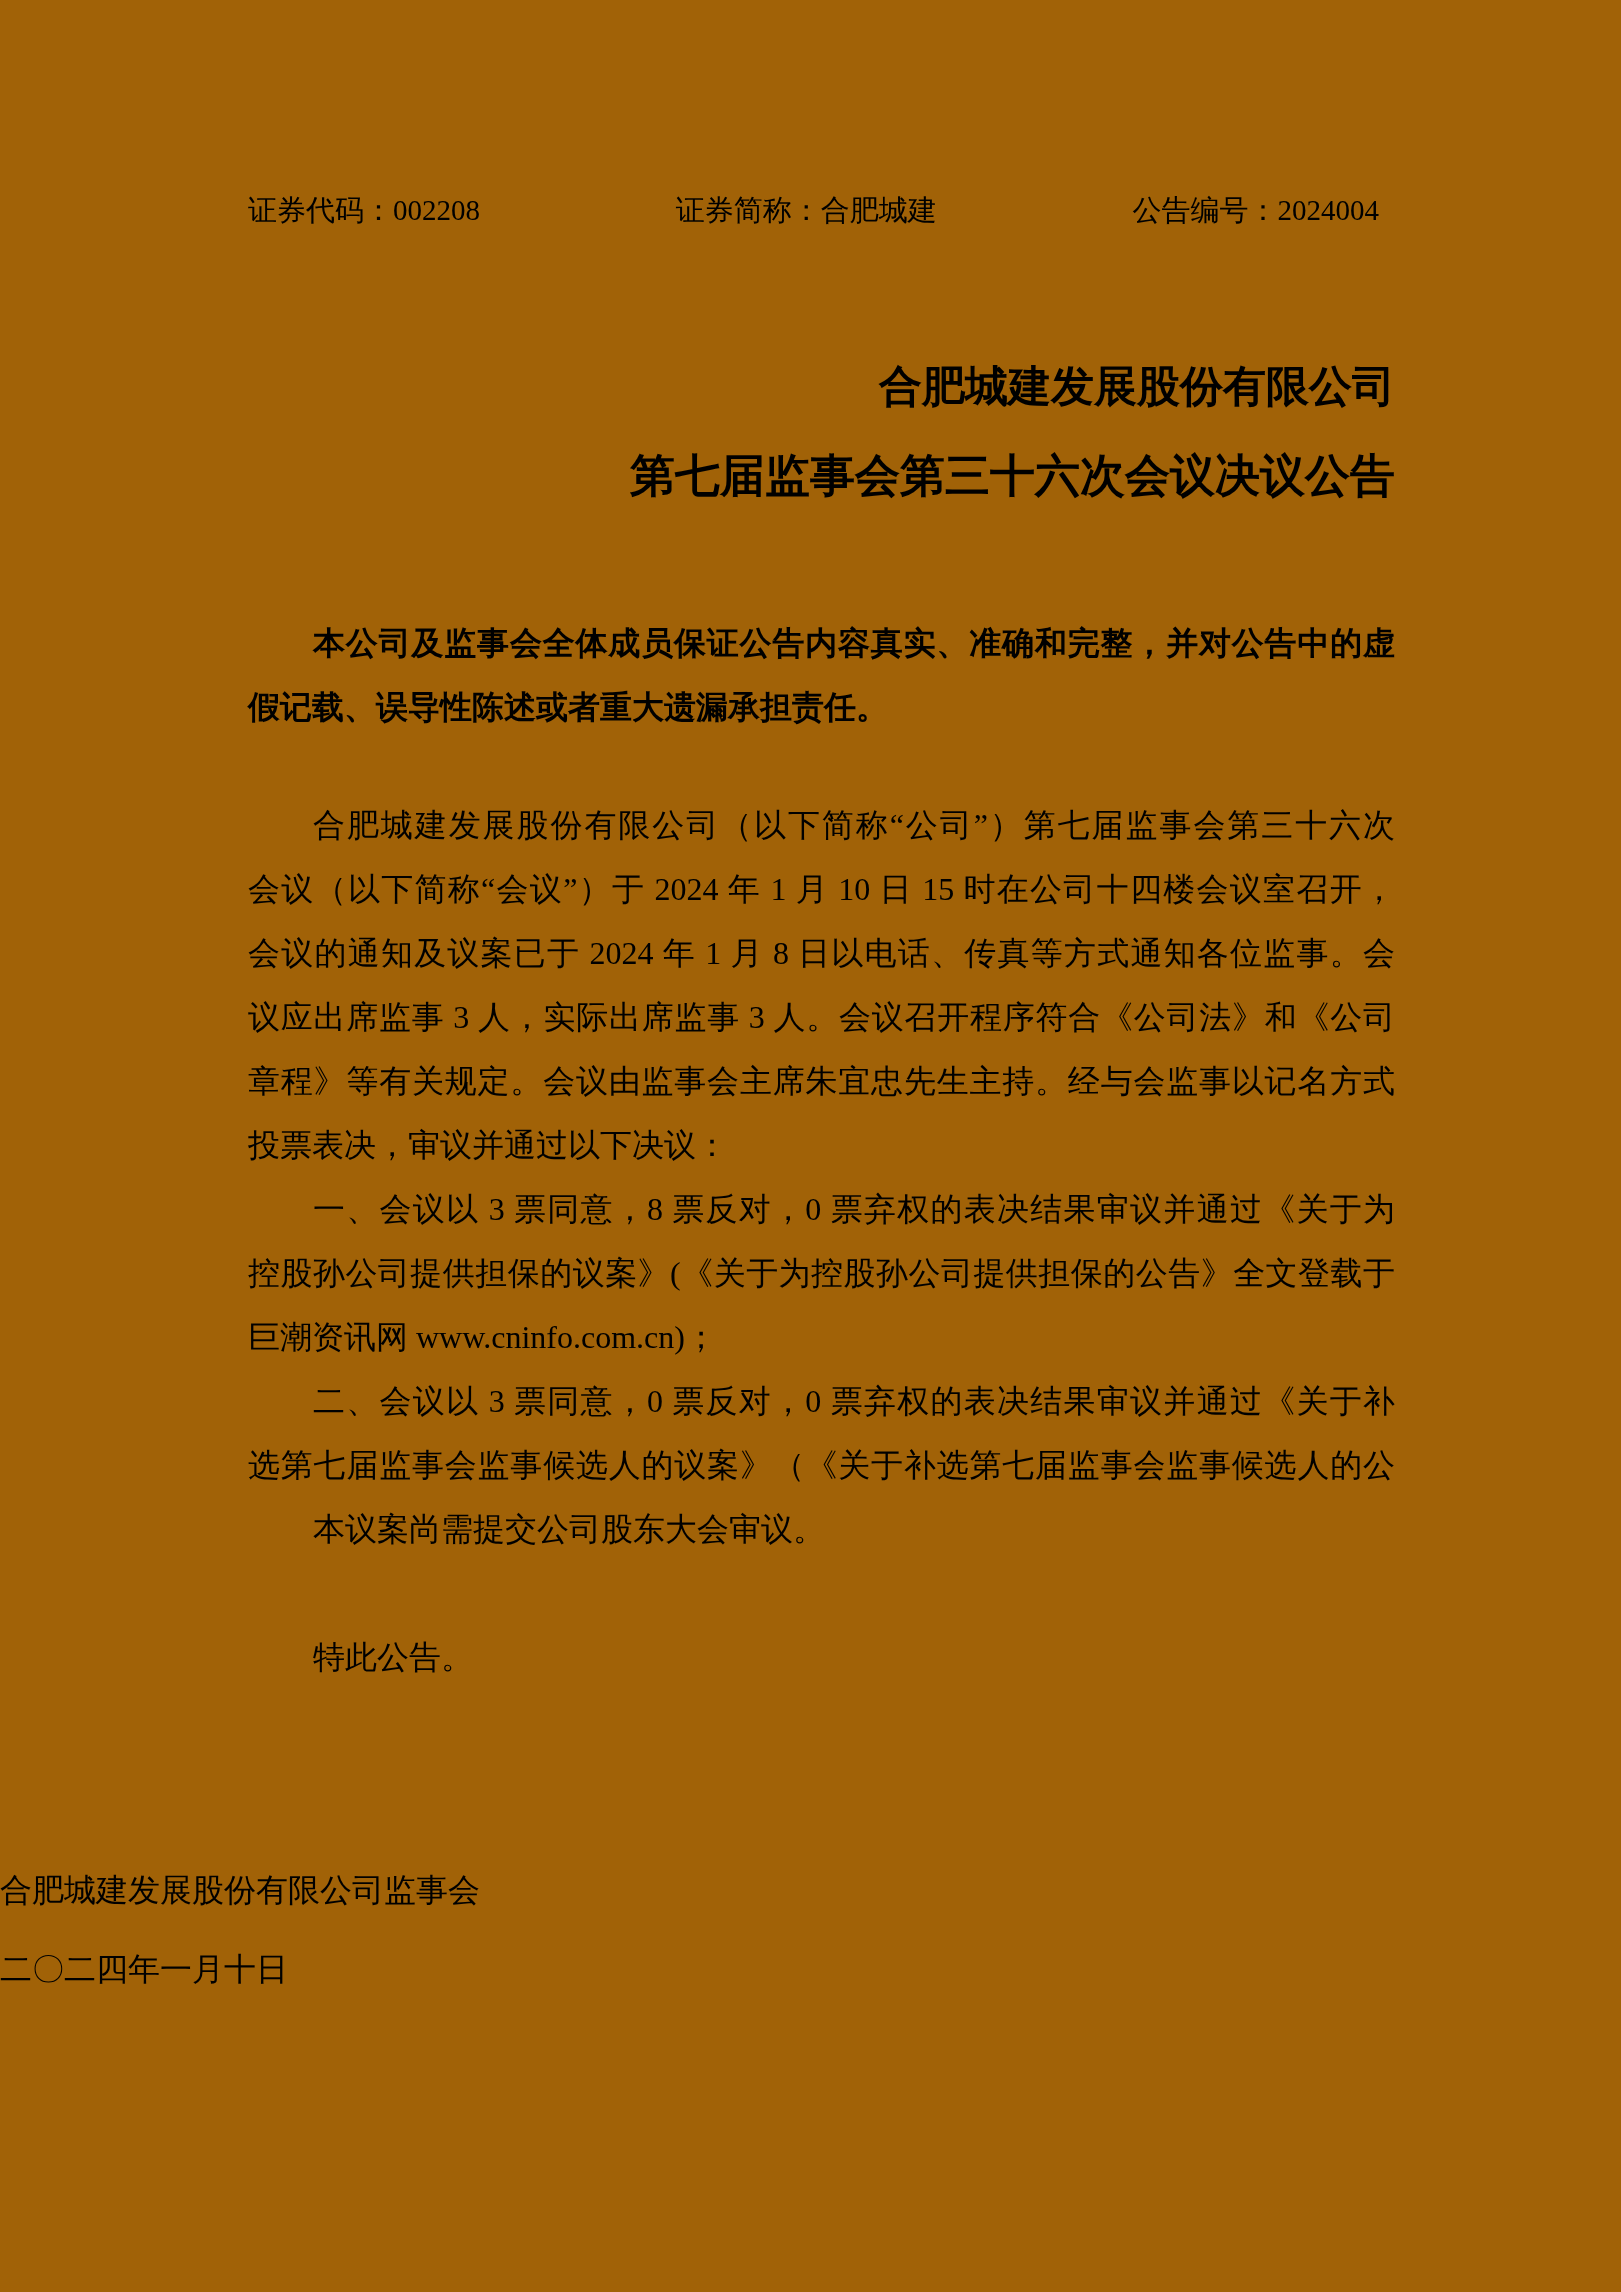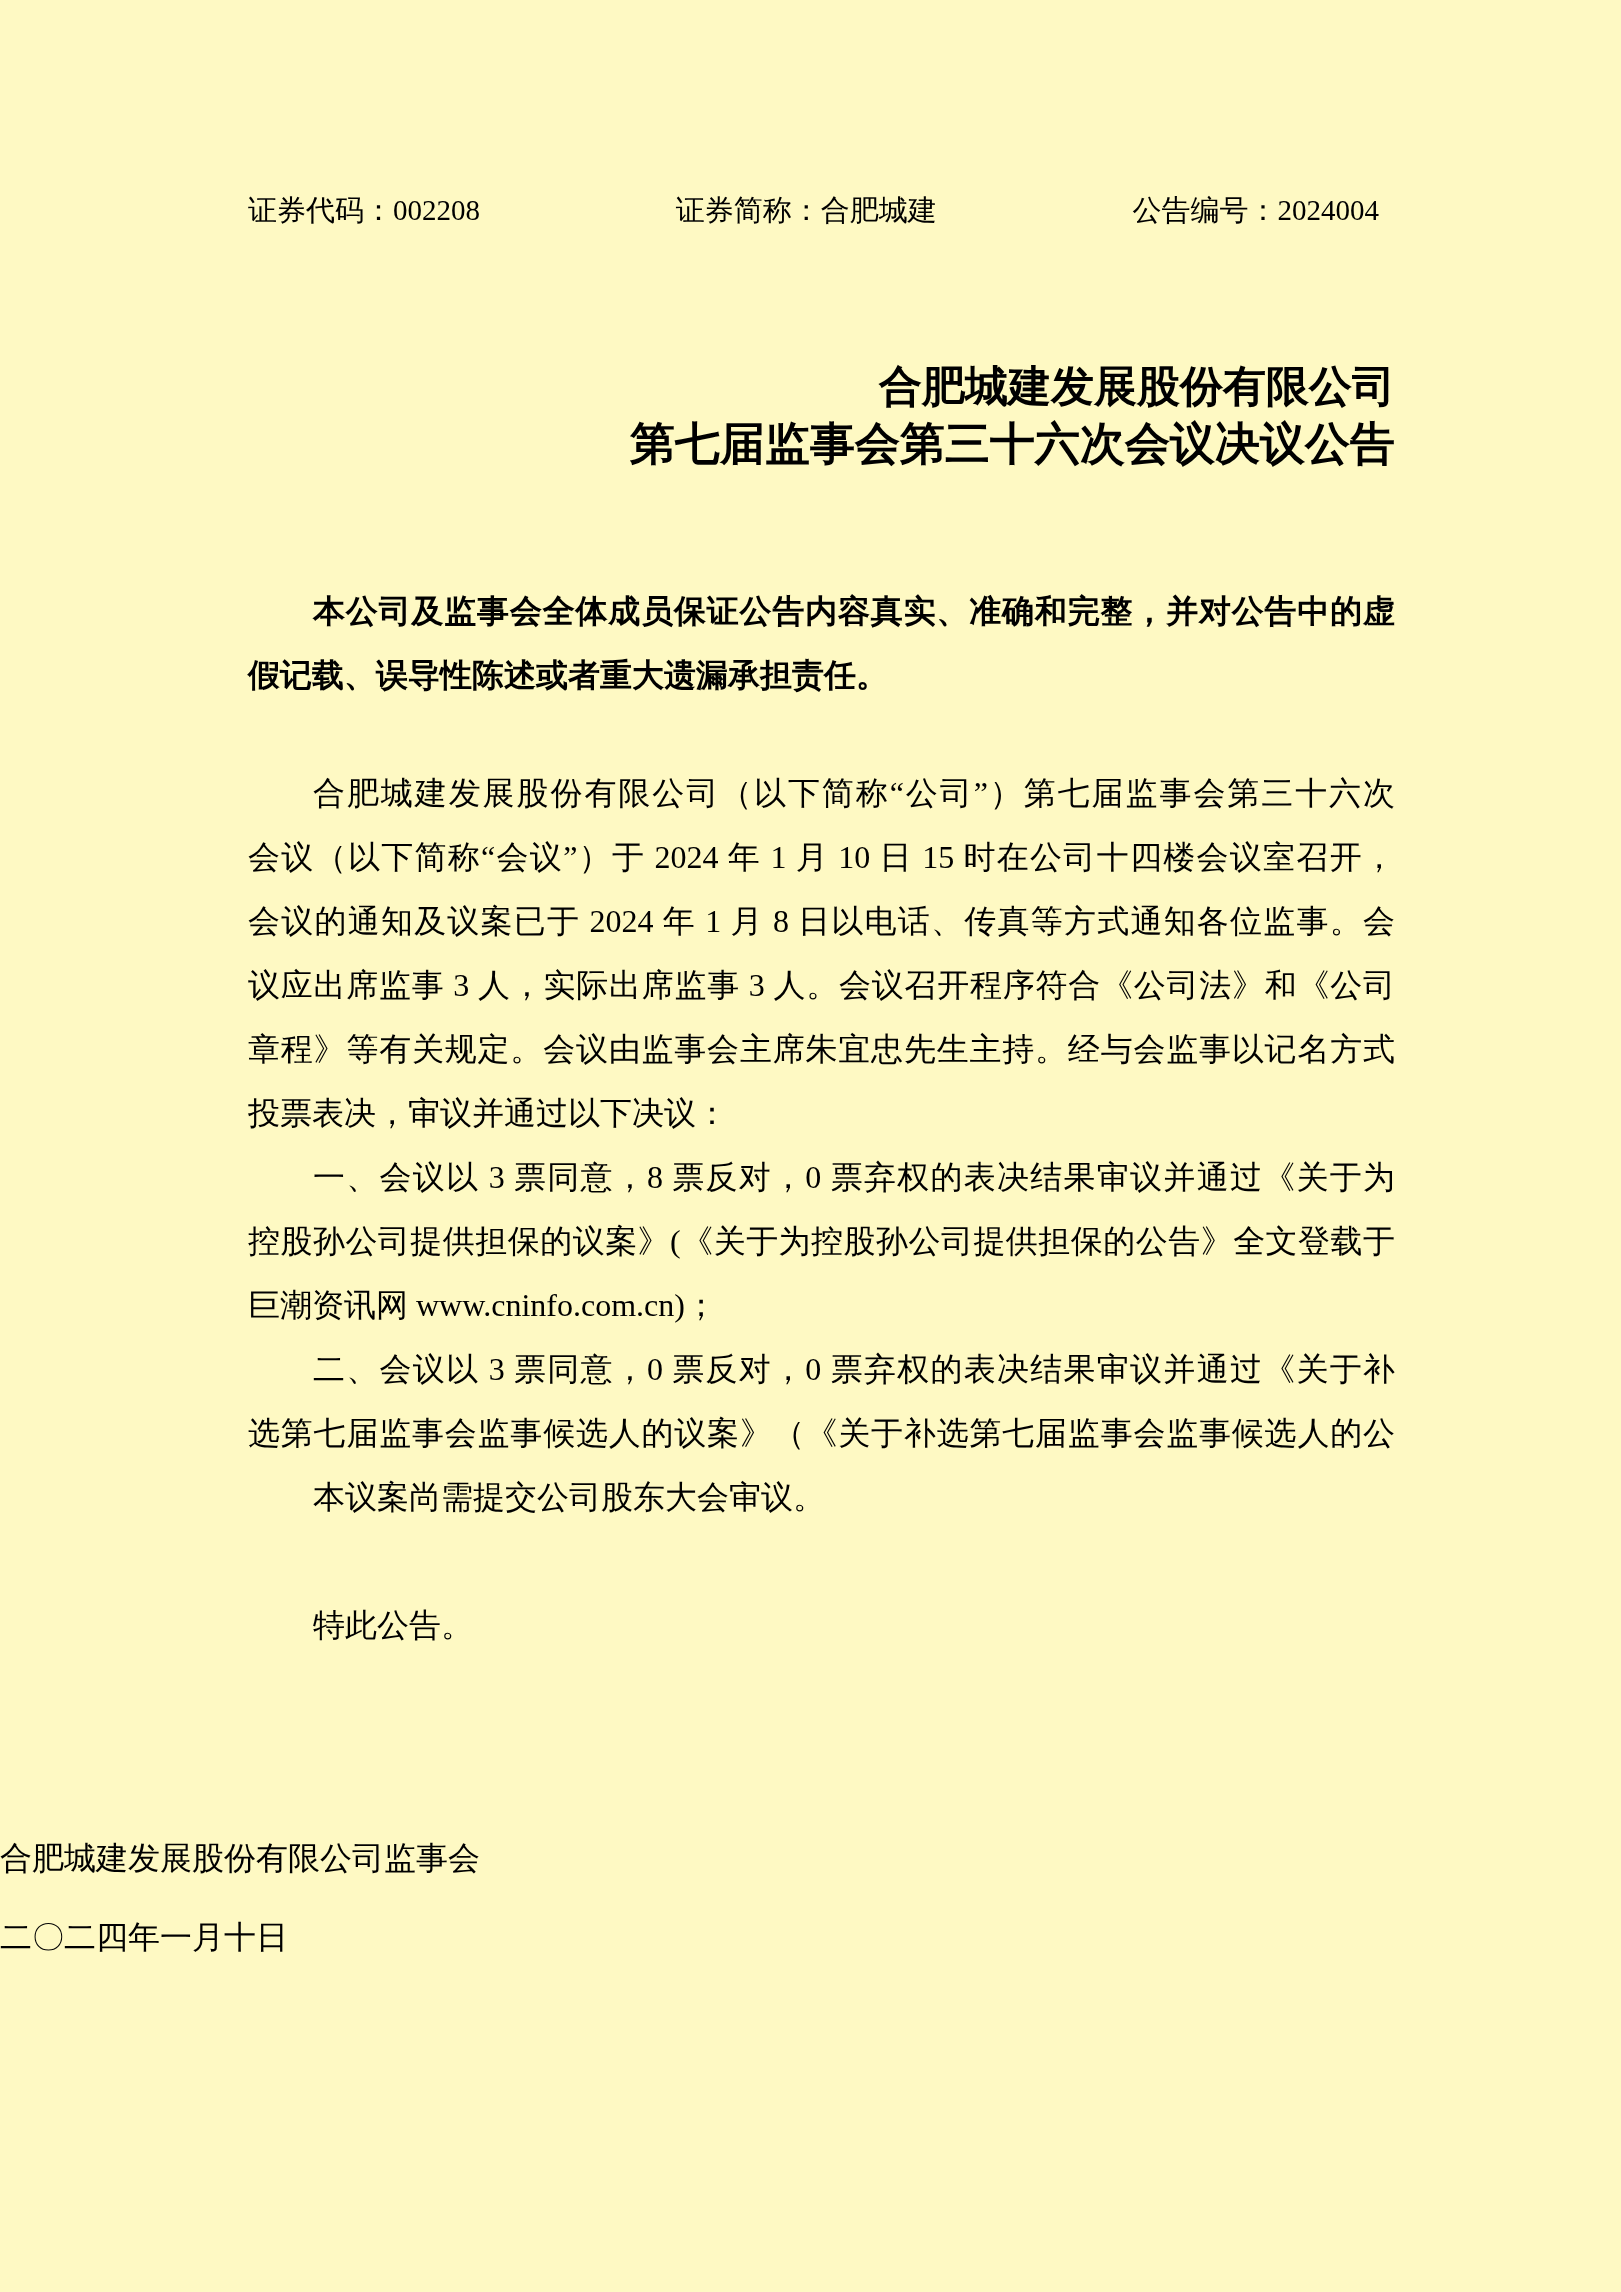--- a/index.html
+++ b/index.html
@@ -1,20 +1,20 @@
 <!DOCTYPE html>
 <html><head>
 <meta charset="utf-8">
 <style>
   html, body { margin: 0; padding: 0; background: #ffffff; }
   .page {
     position: relative;
     width: 1621px;
     height: 2293px;
-    background: #fef9c3;
+    background: #a16207;
     color: #000000;
     font-family: "Liberation Serif", "DejaVu Serif", serif;
     overflow: hidden;
   }
   
   .doc-header {
     margin: 191px 242px 0 248px;
     display: flex;
     justify-content: space-between;
     font-size: 29px;
@@ -25,21 +25,21 @@
   .doc-title {
     text-align: right;
     font-family: "Liberation Sans", "DejaVu Sans", sans-serif;
     font-weight: bold;
     font-size: 43px;
     line-height: 57px;
     padding: 0 226px 0 248px;
     white-space: nowrap;
   }
   .doc-title.t1 { margin-top: 128px; }
-  .doc-title.t2 { font-size: 45px; }
+  .doc-title.t2 { margin-top: 32px; font-size: 45px; }
   
   .block {
     padding: 0 226px 0 248px;
     font-size: 32px;
     line-height: 64px;
   }
   .block .line { white-space: nowrap; }
   .block .line.just {
     white-space: normal;
     text-align: justify;

